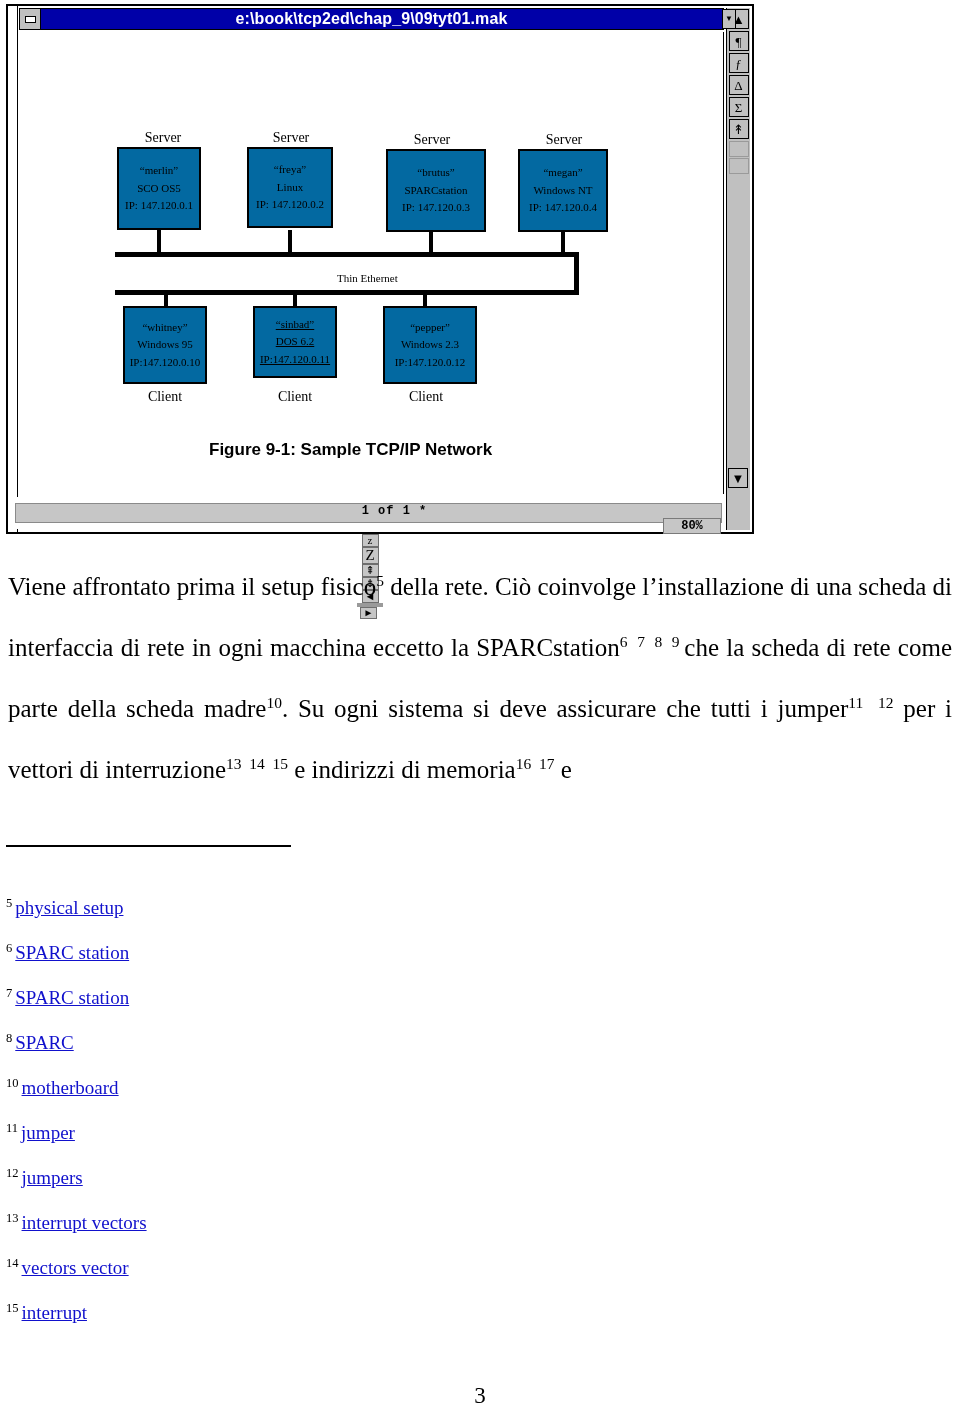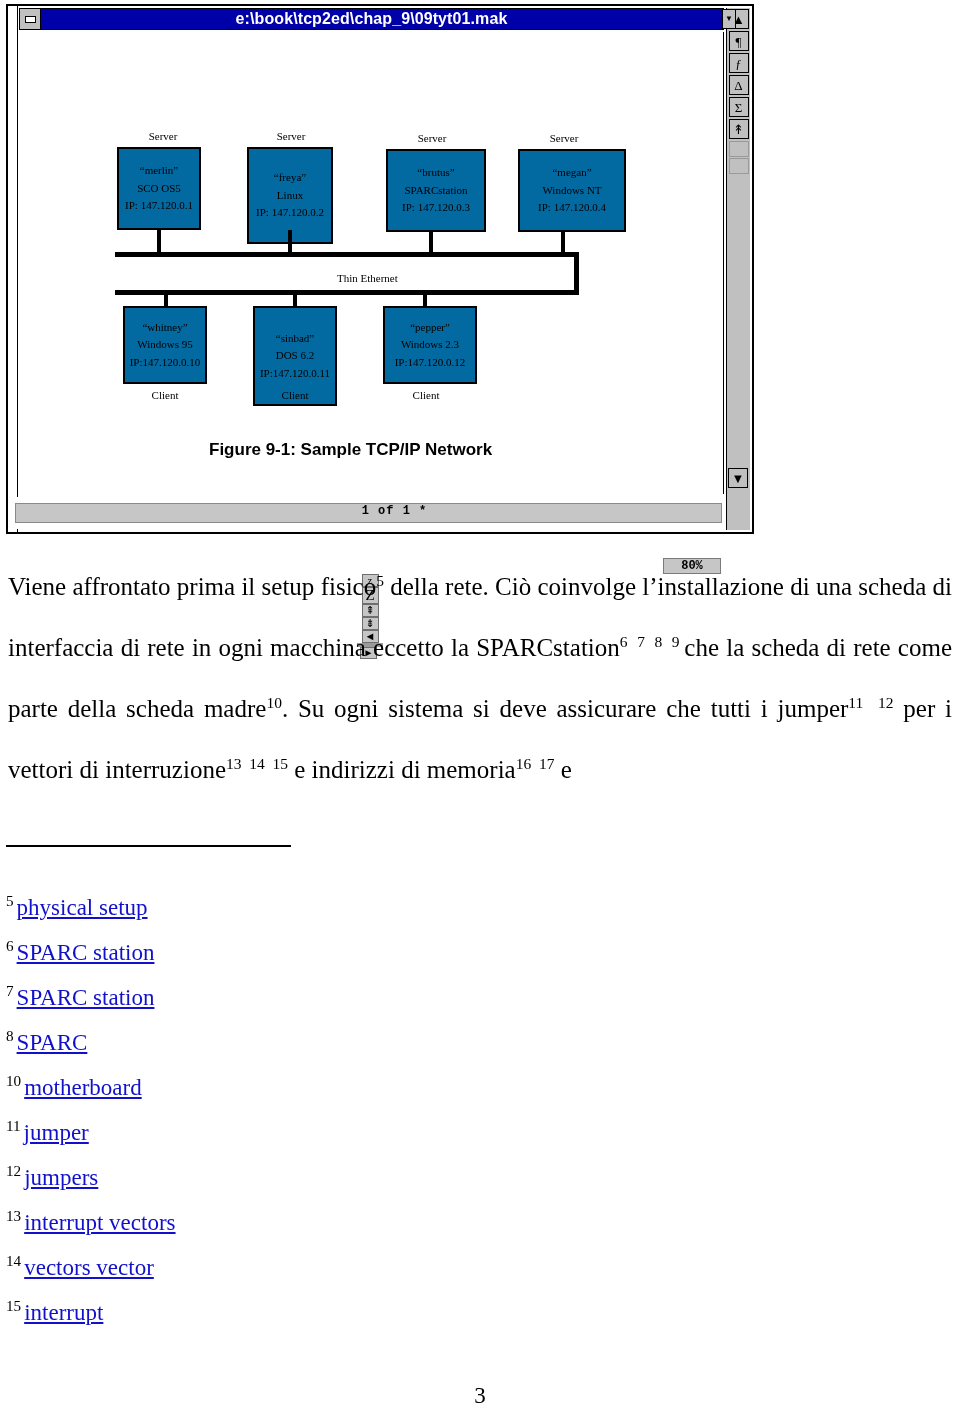--- a/index.html
+++ b/index.html
@@ -176,21 +176,20 @@
     width: 58px;
     height: 16px;
     background: #c6c6c6;
     border: 1px solid #7a7a7a;
     box-sizing: border-box;
     display: flex; align-items: center; justify-content: center;
     font-family: "Liberation Mono", monospace;
     font-size: 12px;
     font-weight: bold;
     color: #000;
-    margin-top: 40px;
   }
   .sb-btn {
     width: 17px;
     height: 17px;
     margin-left: 3px;
     background: #c6c6c6;
     border: 1px solid #6e6e6e;
     box-sizing: border-box;
     display: flex; align-items: center; justify-content: center;
     font-family: "Liberation Serif", serif;
@@ -230,21 +229,21 @@
     font-family: "Liberation Serif", "DejaVu Serif", serif;
     font-size: 11px;
     color: #000;
     line-height: 1.05;
   }
   .node .ln { margin: 3px 0; white-space: nowrap; }
   .node-cap {
     position: absolute;
     text-align: center;
     font-family: "Liberation Serif", serif;
-    font-size: 11px;
+    font-size: 14px;
     color: #000;
     white-space: nowrap;
   }
   .bus-h {
     position: absolute;
     background: #000000;
     height: 5px;
   }
   .bus-v {
     position: absolute;
@@ -299,21 +298,21 @@
     height: 2px;
     background: #000000;
   }
   #footnotes {
     position: absolute;
     left: 6px;
     top: 885px;
     width: 500px;
   }
   .fn {
-    font-size: 23px;
+    font-size: 19px;
     line-height: 45px;
     white-space: nowrap;
     color: #000;
   }
   .fn sup {
     font-size: 0.66em;
     vertical-align: super;
     line-height: 0;
     color: #000;
     margin-right: 3px;
@@ -369,31 +368,31 @@
         <div class="node-cap" style="left:102px; top:98px; width:84px;">Server</div>
         <div class="node-cap" style="left:230px; top:98px; width:84px;">Server</div>
         <div class="node-cap" style="left:370px; top:100px; width:86px;">Server</div>
         <div class="node-cap" style="left:502px; top:100px; width:86px;">Server</div>
 
         <div class="node" style="left:98px; top:115px; width:84px; height:83px;">
           <div class="ln">“merlin”</div>
           <div class="ln">SCO OS5</div>
           <div class="ln">IP:  147.120.0.1</div>
         </div>
-        <div class="node" style="left:228px; top:115px; width:86px; height:97px;">
+        <div class="node" style="left:228px; top:115px; width:86px; height:81px;">
           <div class="ln">“freya”</div>
           <div class="ln">Linux</div>
           <div class="ln">IP:  147.120.0.2</div>
         </div>
         <div class="node" style="left:367px; top:117px; width:100px; height:83px;">
           <div class="ln">“brutus”</div>
           <div class="ln">SPARCstation</div>
           <div class="ln">IP:  147.120.0.3</div>
         </div>
-        <div class="node" style="left:499px; top:117px; width:108px; height:83px;">
+        <div class="node" style="left:499px; top:117px; width:90px; height:83px;">
           <div class="ln">“megan”</div>
           <div class="ln">Windows NT</div>
           <div class="ln">IP:  147.120.0.4</div>
         </div>
 
         <div class="stub" style="left:138px; top:198px; height:24px;"></div>
         <div class="stub" style="left:269px; top:198px; height:24px;"></div>
         <div class="stub" style="left:410px; top:200px; height:22px;"></div>
         <div class="stub" style="left:542px; top:200px; height:22px;"></div>
 
@@ -406,21 +405,21 @@
 
         <div class="stub" style="left:145px; top:258px; height:18px;"></div>
         <div class="stub" style="left:274px; top:258px; height:18px;"></div>
         <div class="stub" style="left:404px; top:258px; height:18px;"></div>
 
         <div class="node" style="left:104px; top:274px; width:84px; height:78px;">
           <div class="ln">“whitney”</div>
           <div class="ln">Windows 95</div>
           <div class="ln">IP:147.120.0.10</div>
         </div>
-        <div class="node" style="left:234px; top:274px; width:84px; height:100px;">
+        <div class="node" style="left:234px; top:274px; width:84px; height:72px;text-decoration:underline;">
           <div class="ln">“sinbad”</div>
           <div class="ln">DOS 6.2</div>
           <div class="ln">IP:147.120.0.11</div>
         </div>
         <div class="node" style="left:364px; top:274px; width:94px; height:78px;">
           <div class="ln">“pepper”</div>
           <div class="ln">Windows 2.3</div>
           <div class="ln">IP:147.120.0.12</div>
         </div>
 

